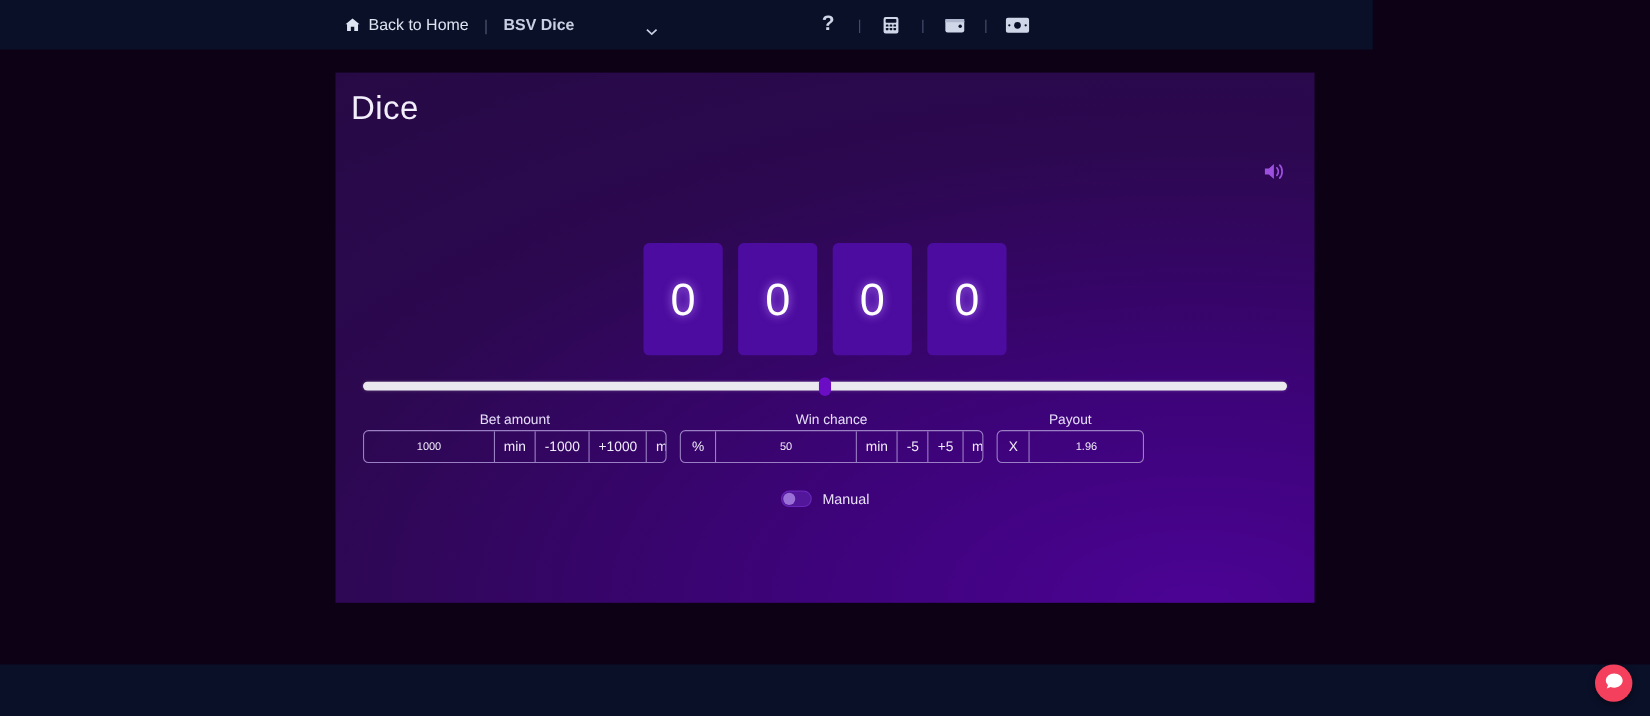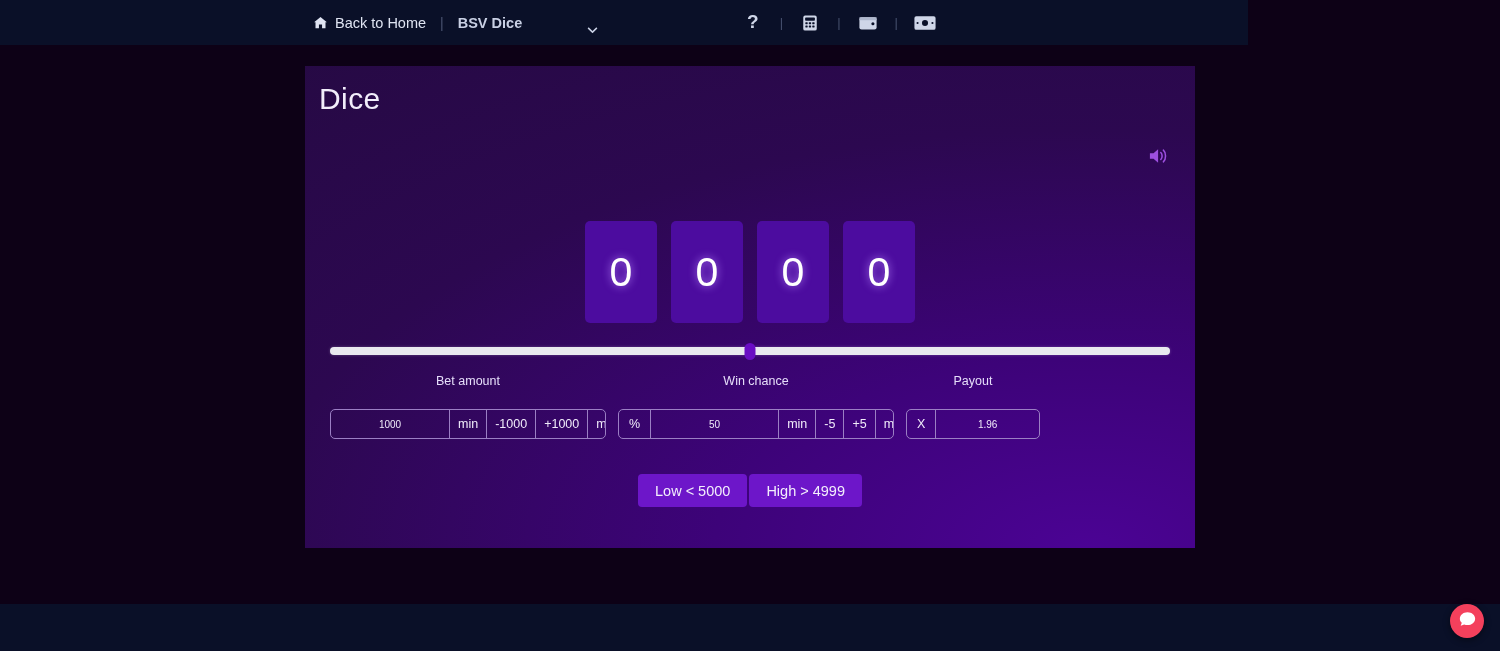--- a/index.html
+++ b/index.html
@@ -112,21 +112,21 @@
   }
 
   
   .fields {
     position: absolute; left: 25px; right: 25px; top: 308px;
     display: flex; align-items: flex-end; gap: 12px;
   }
   .field-group { display: flex; flex-direction: column; }
   .field-label {
     font-size: 12.5px; color: #e6defa; text-align: center;
-    margin-bottom: 21px; font-weight: 400;
+    margin-bottom: 3px; font-weight: 400;
   }
   .field-box {
     display: flex; align-items: stretch;
     height: 30px;
     border: 1px solid #9b7fc4;
     border-radius: 5px;
     overflow: hidden;
     background: transparent;
   }
   .field-box > * {
@@ -319,25 +319,27 @@
     <div class="field-group g-pay">
       <div class="field-label">Payout</div>
       <div class="field-box">
         <div class="prefix-cell">X</div>
         <div class="value-cell cell-div">1.96</div>
       </div>
     </div>
 
   </div>
 
-
-  <div class="bet-buttons">
-    <button class="bet-btn">Low &lt; 5000</button>
-    <button class="bet-btn">High &gt; 4999</button>
-  </div>
+  <div class="manual-row">
+    <div class="toggle">
+      <div class="knob"></div>
+    </div>
+    <div class="manual-label">Manual</div>
+  </div>
+
 </div>
 
 <div class="footer"></div>
 
 <div class="chat-fab">
   <span>
     <svg width="17" height="16" viewBox="0 0 20 18" fill="#ffffff">
       <path d="M10 1 C15 1 19 4.4 19 8.6 C19 12.8 15 16.2 10 16.2 C8.6 16.2 7.3 15.9 6.1 15.5 L2 17 L3.3 13.4 C1.9 12.1 1 10.5 1 8.6 C1 4.4 5 1 10 1 Z"></path>
     </svg>
   </span>

